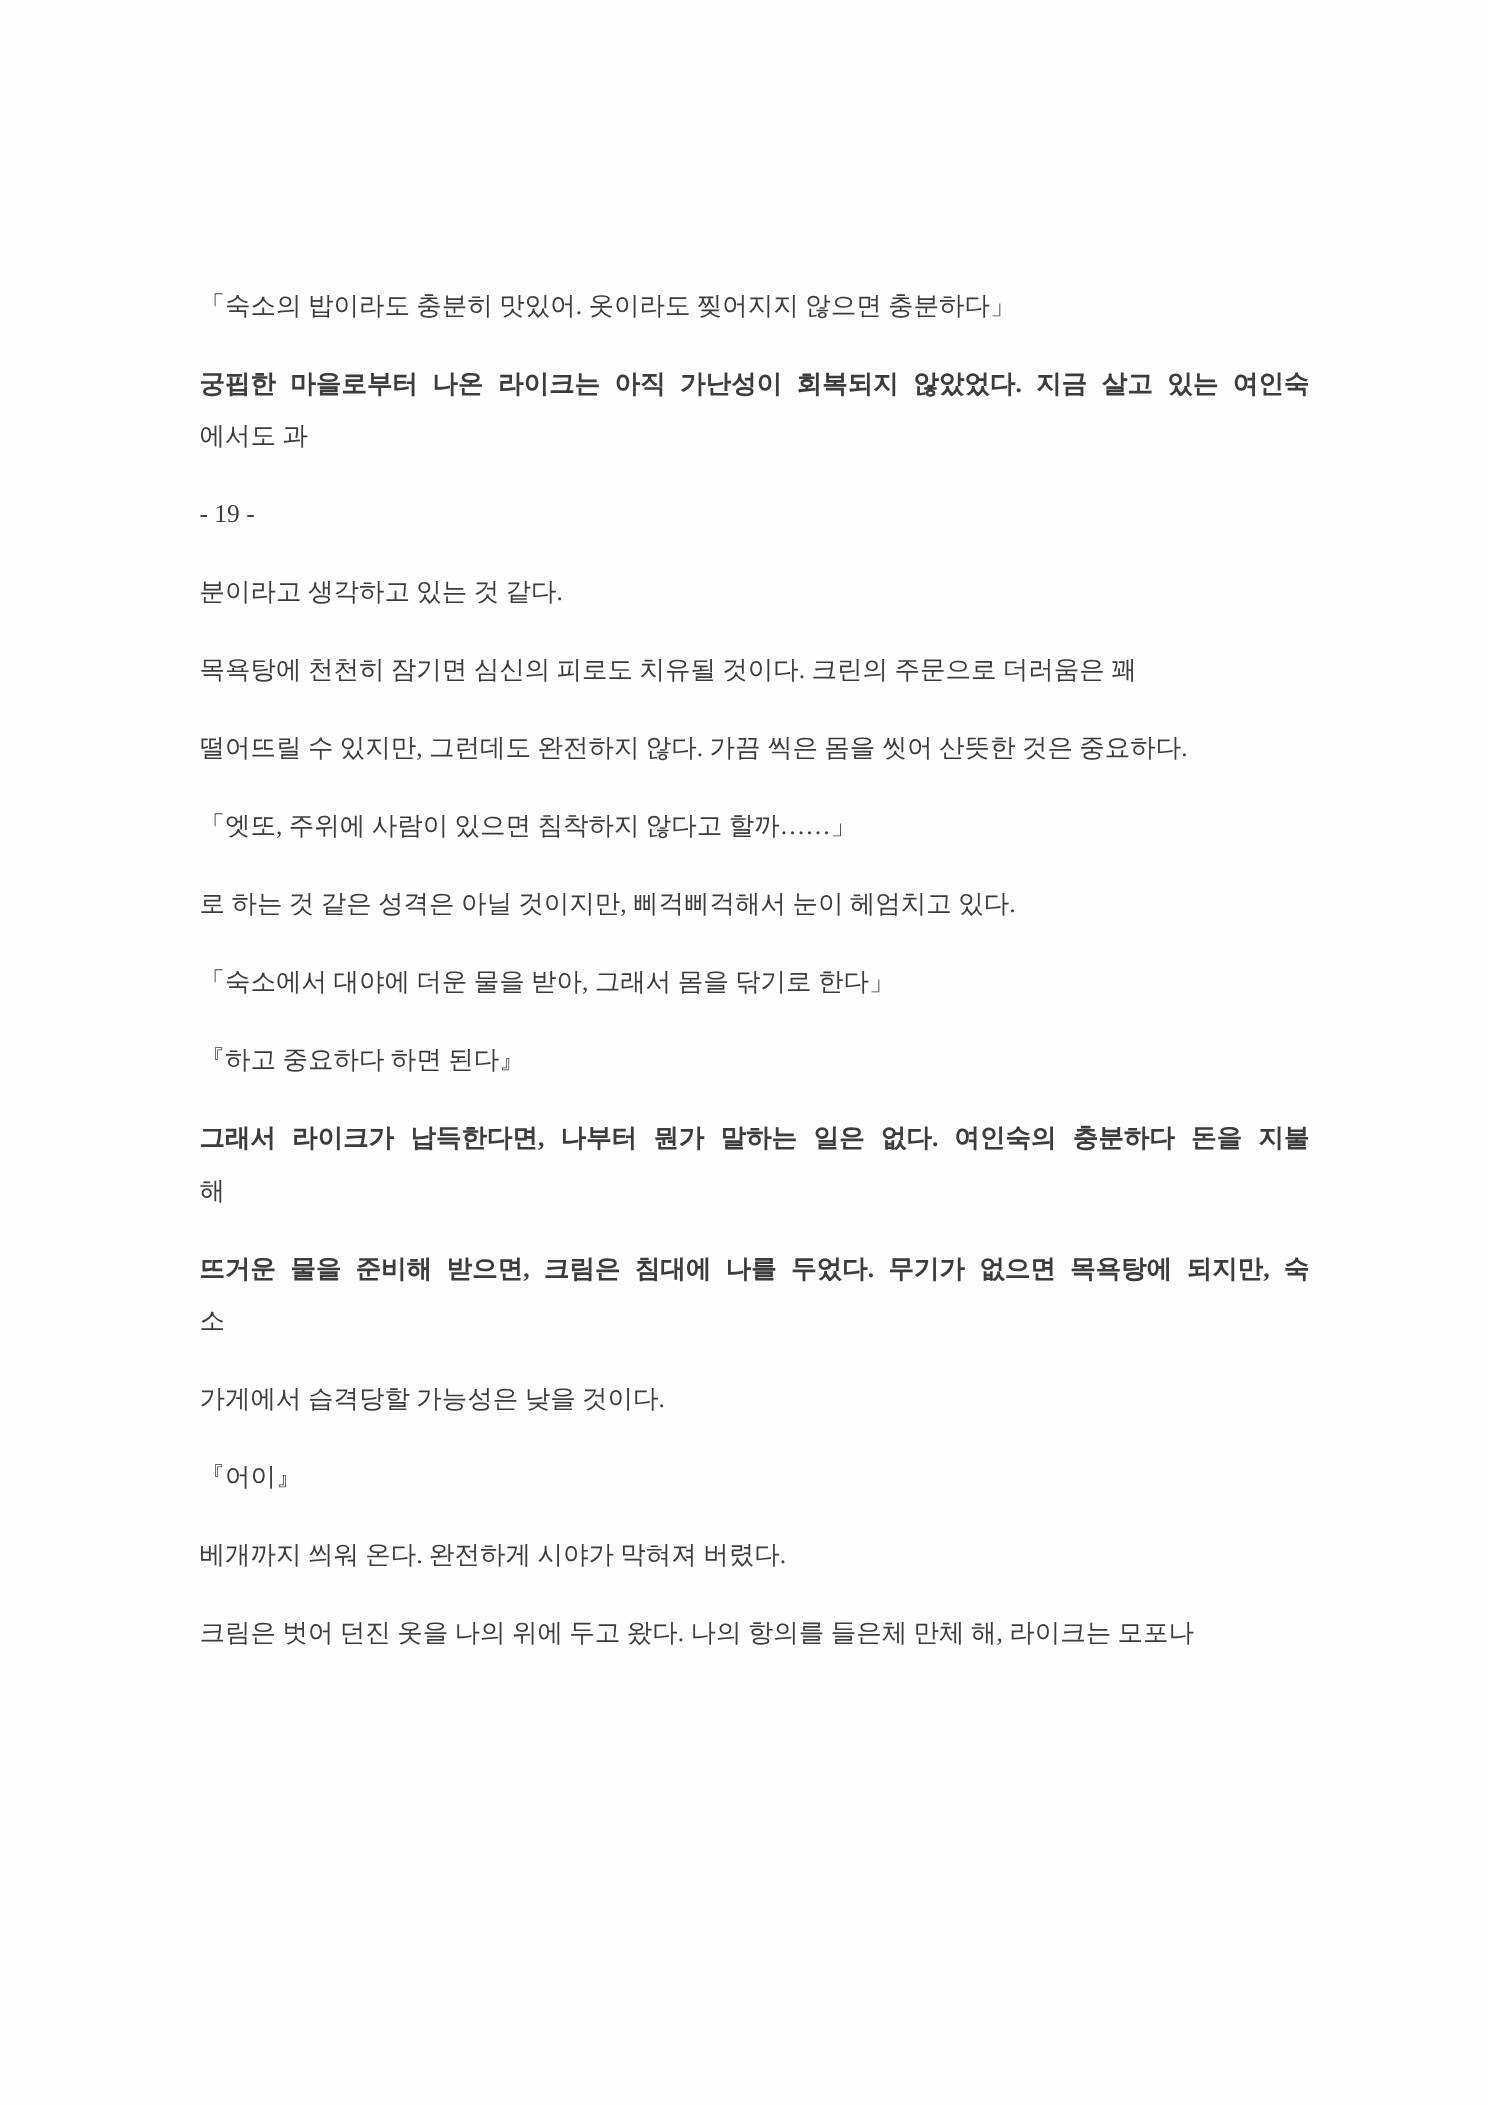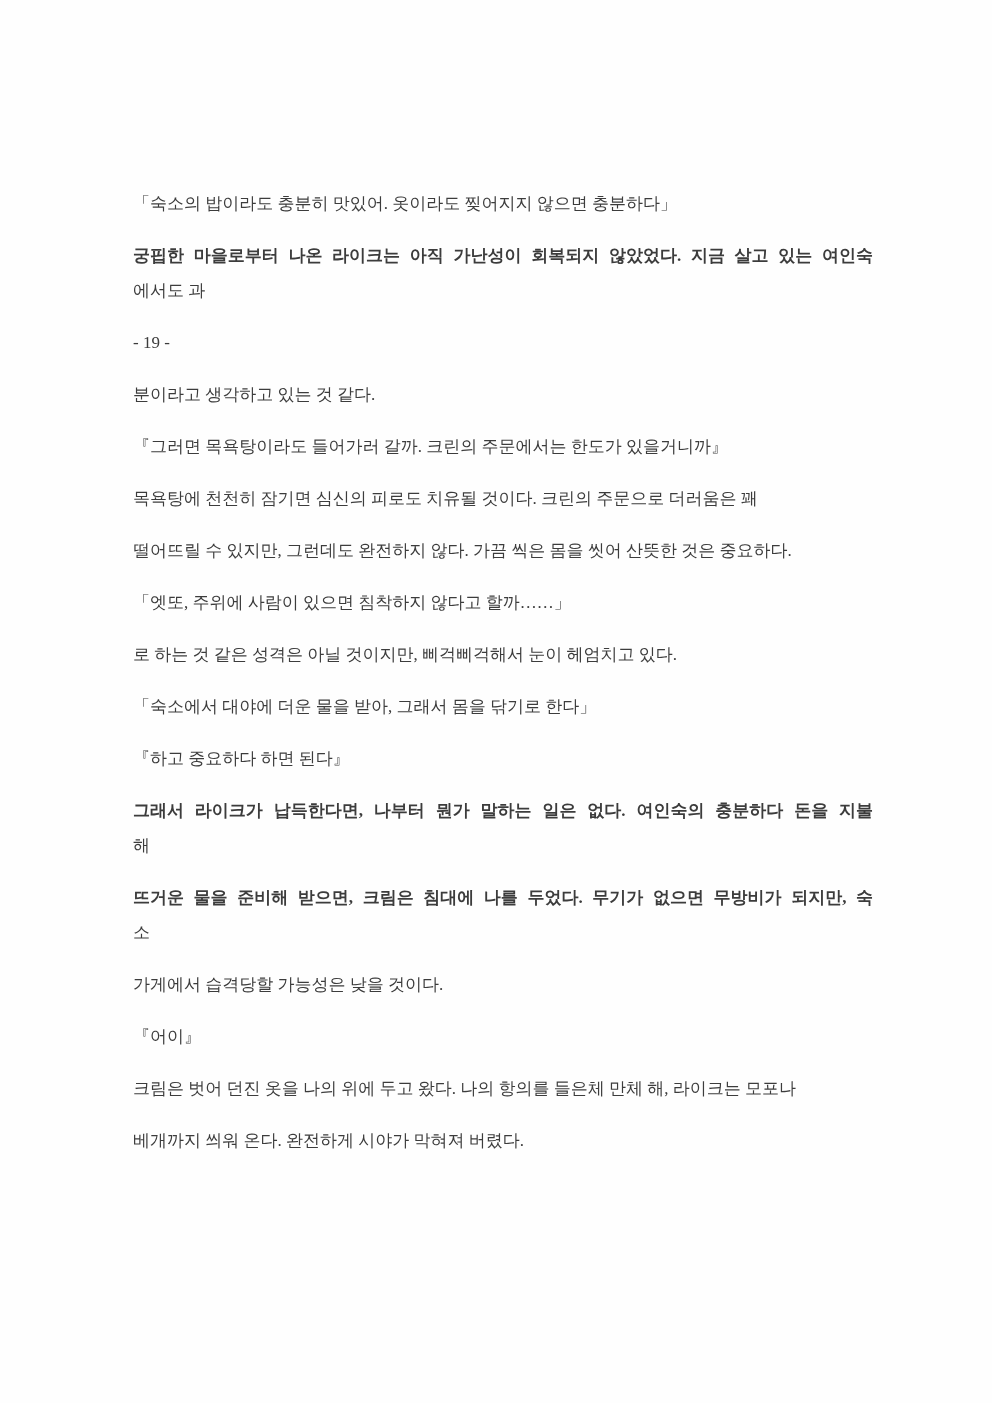--- a/index.html
+++ b/index.html
@@ -55,23 +55,20 @@
         <div class="line fill">궁핍한 마을로부터 나온 라이크는 아직 가난성이 회복되지 않았었다. 지금 살고 있는 여인숙</div>
         <div class="line normal">에서도 과</div>
       </div>
       <div class="block">
         <div class="line normal">- 19 -</div>
       </div>
       <div class="block">
         <div class="line normal">분이라고 생각하고 있는 것 같다.</div>
       </div>
       <div class="block">
-        <div class="line normal">『그러면 목욕탕이라도 들어가러 갈까. 크린의 주문에서는 한도가 있을거니까』</div>
-      </div>
-      <div class="block">
         <div class="line normal">목욕탕에 천천히 잠기면 심신의 피로도 치유될 것이다. 크린의 주문으로 더러움은 꽤</div>
       </div>
       <div class="block">
         <div class="line normal">떨어뜨릴 수 있지만, 그런데도 완전하지 않다. 가끔 씩은 몸을 씻어 산뜻한 것은 중요하다.</div>
       </div>
       <div class="block">
         <div class="line normal">「엣또, 주위에 사람이 있으면 침착하지 않다고 할까……」</div>
       </div>
       <div class="block">
         <div class="line normal">로 하는 것 같은 성격은 아닐 것이지만, 삐걱삐걱해서 눈이 헤엄치고 있다.</div>
@@ -80,29 +77,29 @@
         <div class="line normal">「숙소에서 대야에 더운 물을 받아, 그래서 몸을 닦기로 한다」</div>
       </div>
       <div class="block">
         <div class="line normal">『하고 중요하다 하면 된다』</div>
       </div>
       <div class="block">
         <div class="line fill">그래서 라이크가 납득한다면, 나부터 뭔가 말하는 일은 없다. 여인숙의 충분하다 돈을 지불</div>
         <div class="line normal">해</div>
       </div>
       <div class="block">
-        <div class="line fill">뜨거운 물을 준비해 받으면, 크림은 침대에 나를 두었다. 무기가 없으면 무방비가 되지만, 숙</div>
+        <div class="line fill">뜨거운 물을 준비해 받으면, 크림은 침대에 나를 두었다. 무기가 없으면 목욕탕에 되지만, 숙</div>
         <div class="line normal">소</div>
       </div>
       <div class="block">
         <div class="line normal">가게에서 습격당할 가능성은 낮을 것이다.</div>
       </div>
       <div class="block">
         <div class="line normal">『어이』</div>
       </div>
       <div class="block">
-        <div class="line normal">크림은 벗어 던진 옷을 나의 위에 두고 왔다. 나의 항의를 들은체 만체 해, 라이크는 모포나</div>
+        <div class="line normal">베개까지 씌워 온다. 완전하게 시야가 막혀져 버렸다.</div>
       </div>
       <div class="block">
-        <div class="line normal">베개까지 씌워 온다. 완전하게 시야가 막혀져 버렸다.</div>
+        <div class="line normal">크림은 벗어 던진 옷을 나의 위에 두고 왔다. 나의 항의를 들은체 만체 해, 라이크는 모포나</div>
       </div>
     </div>
 </div>
 
 </body></html>

